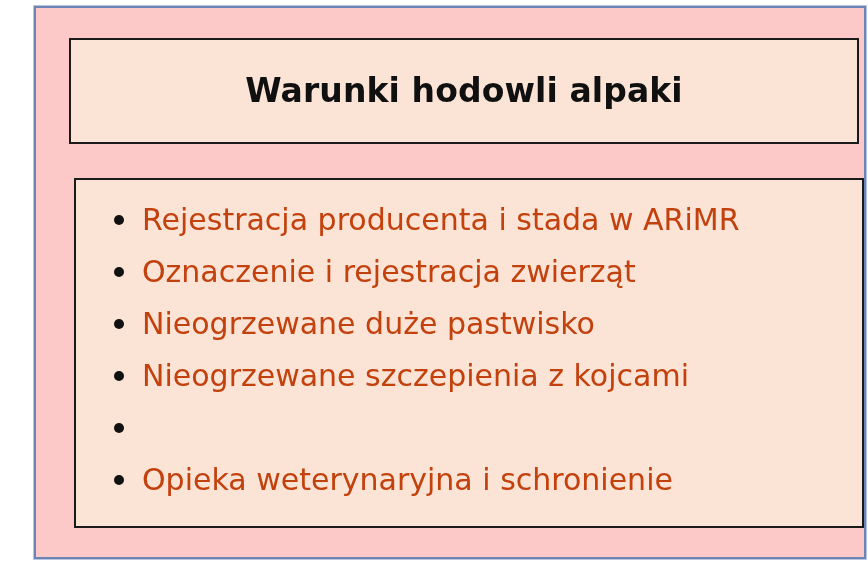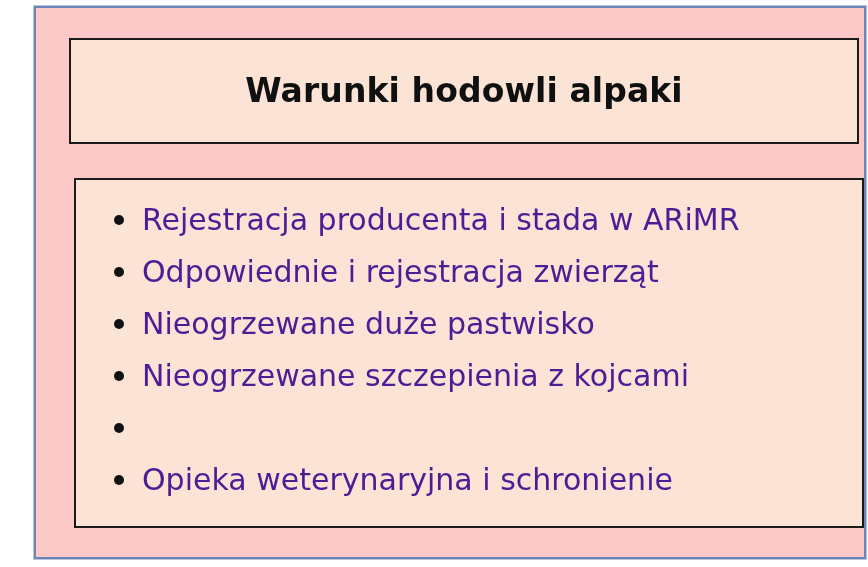--- a/index.html
+++ b/index.html
@@ -80,21 +80,21 @@
     margin: 0;
     padding: 0;
   }
   .bullet-item {
     position: relative;
     margin: 0;
     padding: 0 10px 0 66px;
     height: 52px;
     line-height: 52px;
     font-size: 30px;
-    color: #4c1d95;
+    color: #c2410c;
     white-space: nowrap;
   }
   .bullet-dot {
     position: absolute;
     left: 38px;
     top: 50%;
     width: 10px;
     height: 10px;
     margin-top: -5px;
     border-radius: 50%;
@@ -118,21 +118,21 @@
     <div class="panel list-panel">
       <ul class="bullet-list">
 
         <li class="bullet-item">
           <span class="bullet-dot"></span>
           <span class="bullet-label">Rejestracja producenta i stada w ARiMR</span>
         </li>
 
         <li class="bullet-item">
           <span class="bullet-dot"></span>
-          <span class="bullet-label">Odpowiednie i rejestracja zwierząt</span>
+          <span class="bullet-label">Oznaczenie i rejestracja zwierząt</span>
         </li>
 
         <li class="bullet-item">
           <span class="bullet-dot"></span>
           <span class="bullet-label">Nieogrzewane duże pastwisko</span>
         </li>
 
         <li class="bullet-item">
           <span class="bullet-dot"></span>
           <span class="bullet-label">Nieogrzewane szczepienia z kojcami</span>

